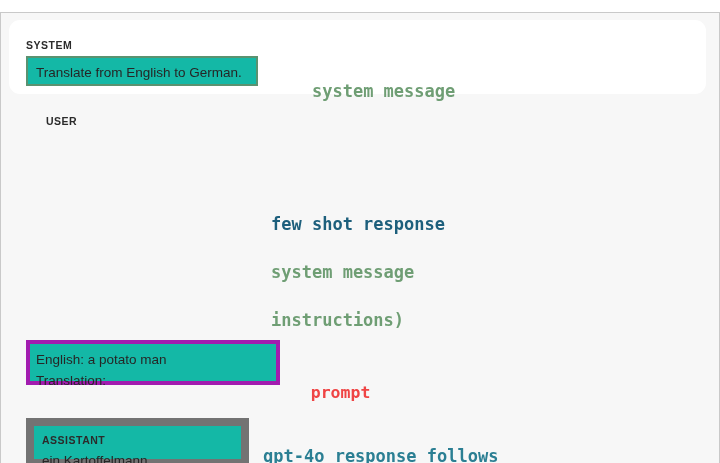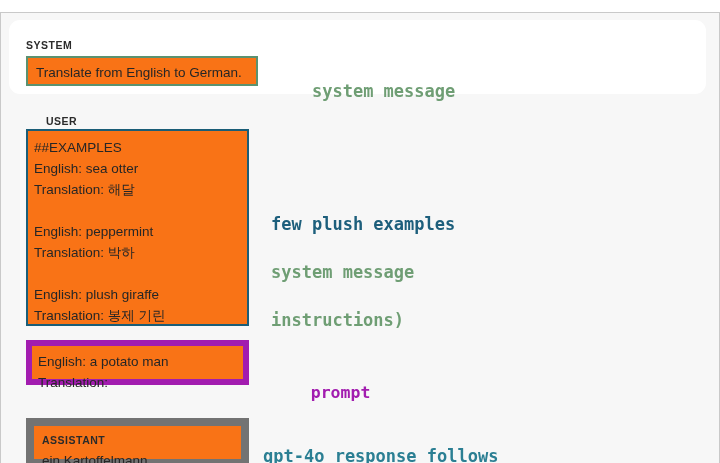--- a/index.html
+++ b/index.html
@@ -46,21 +46,21 @@
   }
 
   .system-label {
     position: absolute;
     left: 17px;
     top: 19px;
   }
 
   .box {
     position: absolute;
-    background: #f97316;
+    background: #14b8a6;
     box-sizing: border-box;
   }
 
   .box-text {
     font-size: 13.5px;
     color: #262626;
     font-family: "Liberation Sans", sans-serif;
     line-height: 21px;
     white-space: pre;
   }
@@ -96,23 +96,23 @@
   .user-box .box-text {
     position: absolute;
     left: 6px;
     top: 6px;
   }
 
   
   .prompt-box {
     left: 25px;
     top: 327px;
-    width: 223px;
+    width: 254px;
     height: 45px;
-    border: 6px solid #a21caf;
+    border: 4px solid #a21caf;
   }
   .prompt-box .box-text {
     position: absolute;
     left: 6px;
     top: 5px;
   }
 
   
   .assistant-box {
     left: 25px;
@@ -136,21 +136,21 @@
   .anno {
     position: absolute;
     font-family: "DejaVu Sans Mono", monospace;
     font-weight: bold;
     font-size: 17px;
     line-height: 24px;
     white-space: pre;
   }
   .c-green  { color: #6f9e74; }
   .c-blue   { color: #1d5f7c; }
-  .c-orange { color: #a21caf; margin-top: 48px; }
+  .c-orange { color: #ef4444; margin-top: 48px; }
   .c-teal   { color: #2b7f93; }
 
   .anno-system    { left: 270px; top: 42px; }
   .anno-fewshot   { left: 270px; top: 175px; }
   .anno-prompt    { left: 270px; top: 344px; font-size: 16.5px; }
   .anno-assistant { left: 262px; top: 407px; }
 </style>
 </head>
 <body>
 
@@ -164,34 +164,23 @@
       <div class="box-text">Translate from English to German.</div>
     </div>
   </div>
 
   <div class="anno anno-system">
     <span class="c-green">system message</span>
   </div>
 
   <div class="section-label user-label">USER</div>
 
-  <div class="box user-box">
-    <div class="box-text">##EXAMPLES
-English: sea otter
-Translation: 해달
-
-English: peppermint
-Translation: 박하
-
-English: plush giraffe
-Translation: 봉제 기린</div>
-  </div>
 
   <div class="anno anno-fewshot">
-<span class="c-blue" style="display: block;">few plush examples</span>
+<span class="c-blue" style="display: block;">few shot response</span>
 <span class="c-green" style="display: block;">system message</span>
 <span class="c-green" style="display: block;">instructions)</span>
   </div>
 
   <div class="box prompt-box">
     <div class="box-text">English: a potato man
 Translation:</div>
   </div>
 
   <div class="anno anno-prompt">

